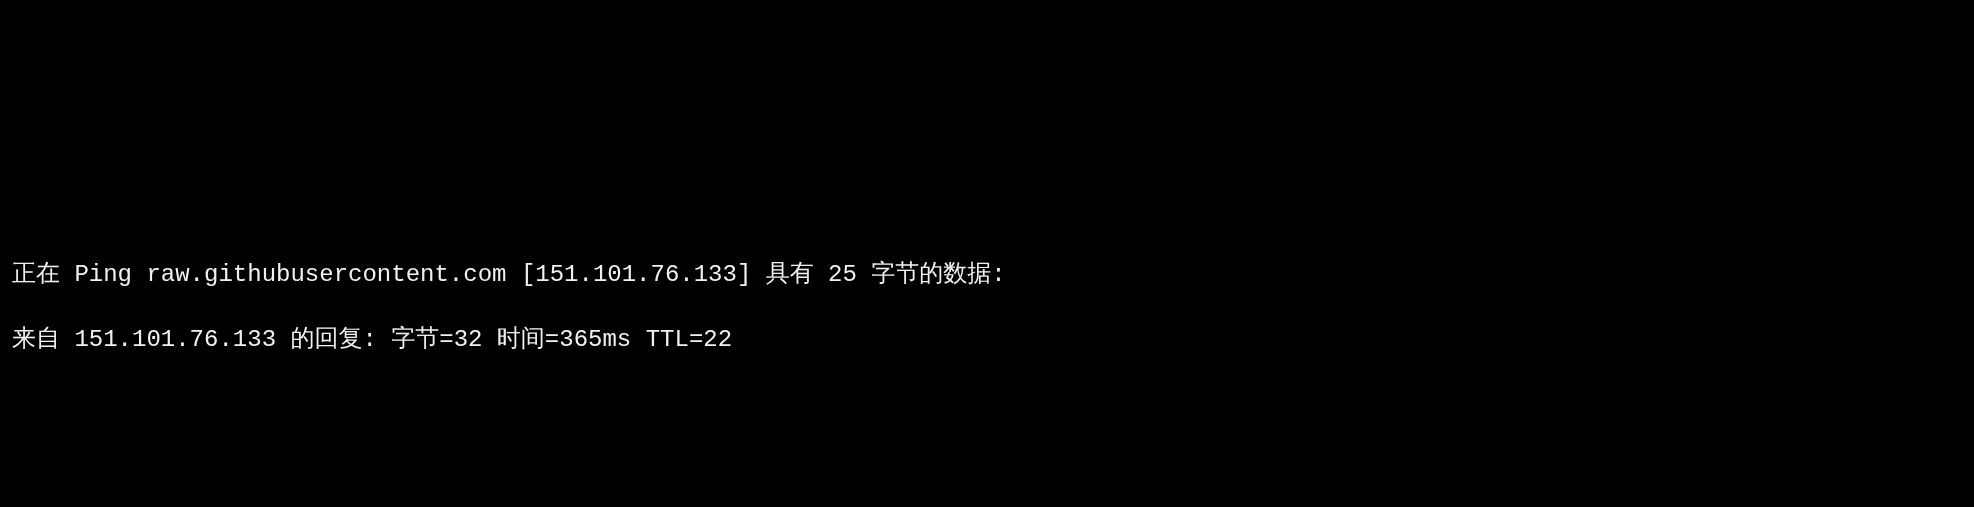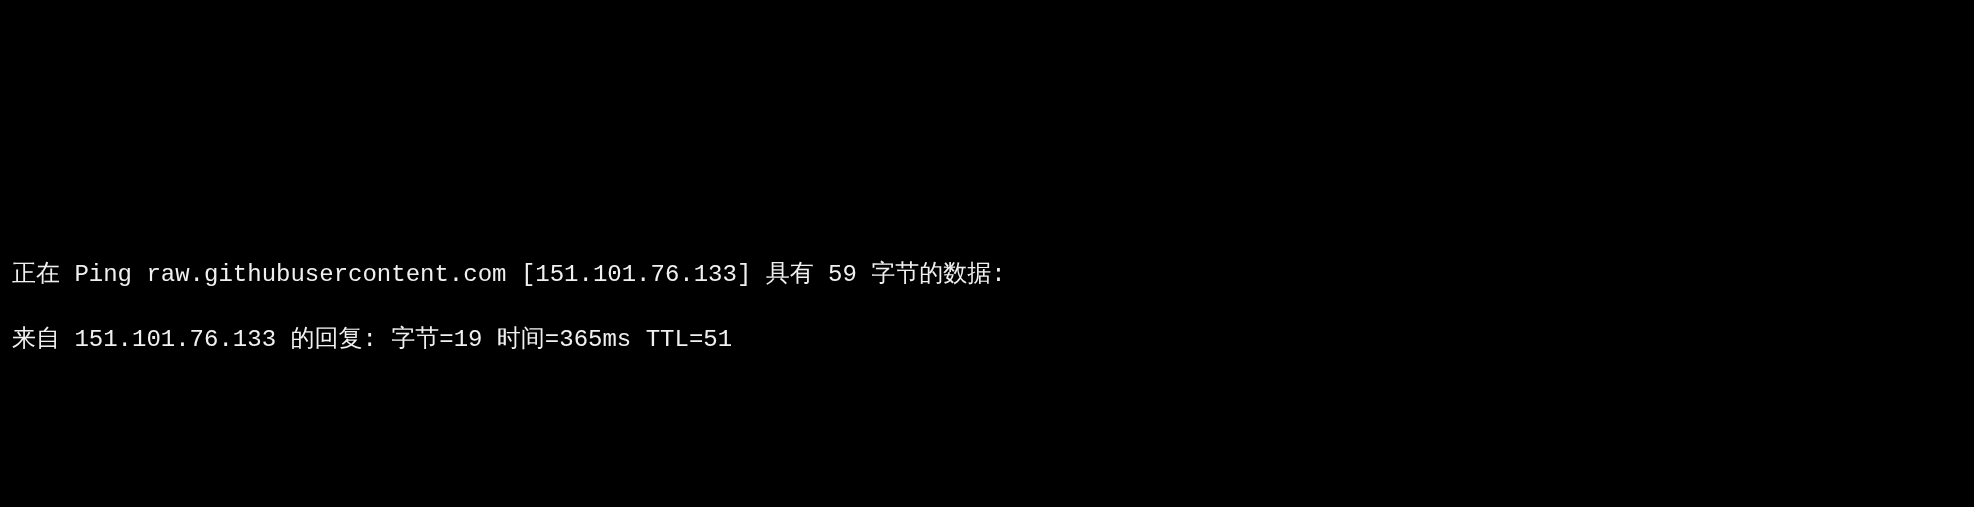--- a/index.html
+++ b/index.html
@@ -20,22 +20,22 @@
 }
 .empty { height: 1.35em; }
 </style>
 </head>
 <body>
 
 
 
 <div class="terminal">
 <div class="empty"></div>
-<div>正在 Ping raw.githubusercontent.com [151.101.76.133] 具有 59 字节的数据:</div>
-<div>来自 151.101.76.133 的回复: 字节=19 时间=365ms TTL=51</div>
+<div>正在 Ping raw.githubusercontent.com [151.101.76.133] 具有 25 字节的数据:</div>
+<div>来自 151.101.76.133 的回复: 字节=32 时间=365ms TTL=22</div>
 
 
 
 
 
 
 
 </div>
 
 

